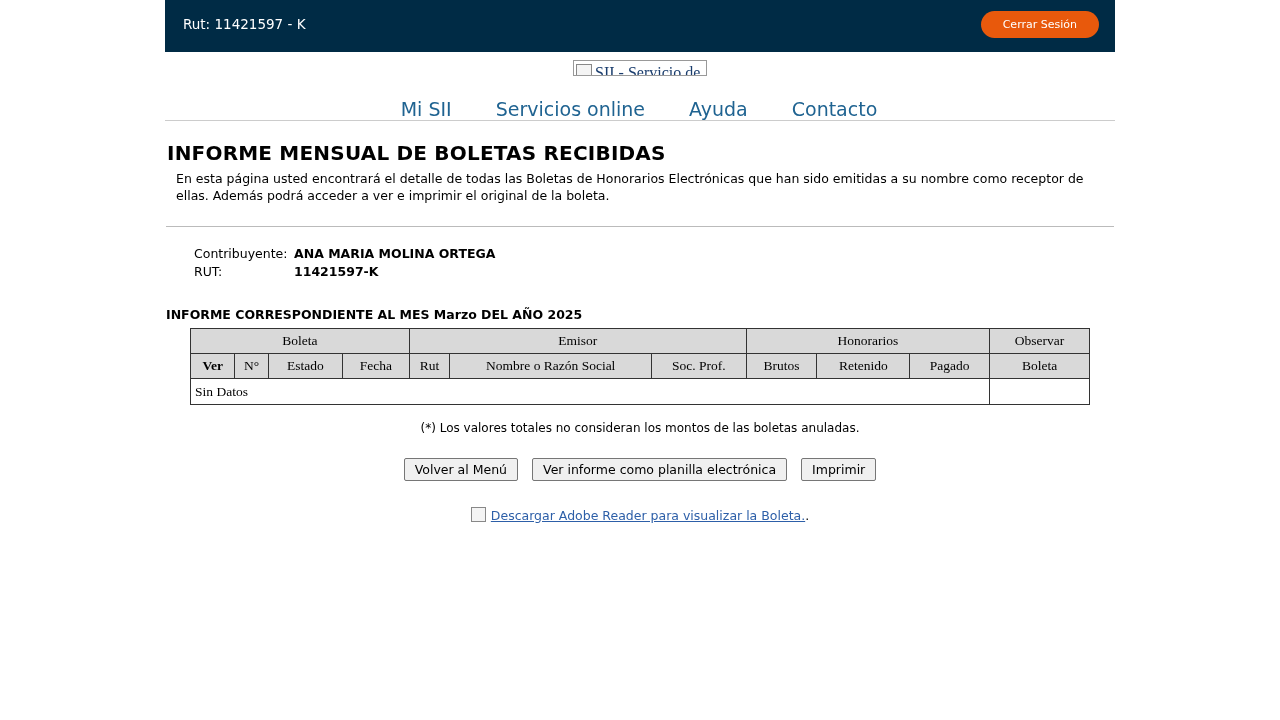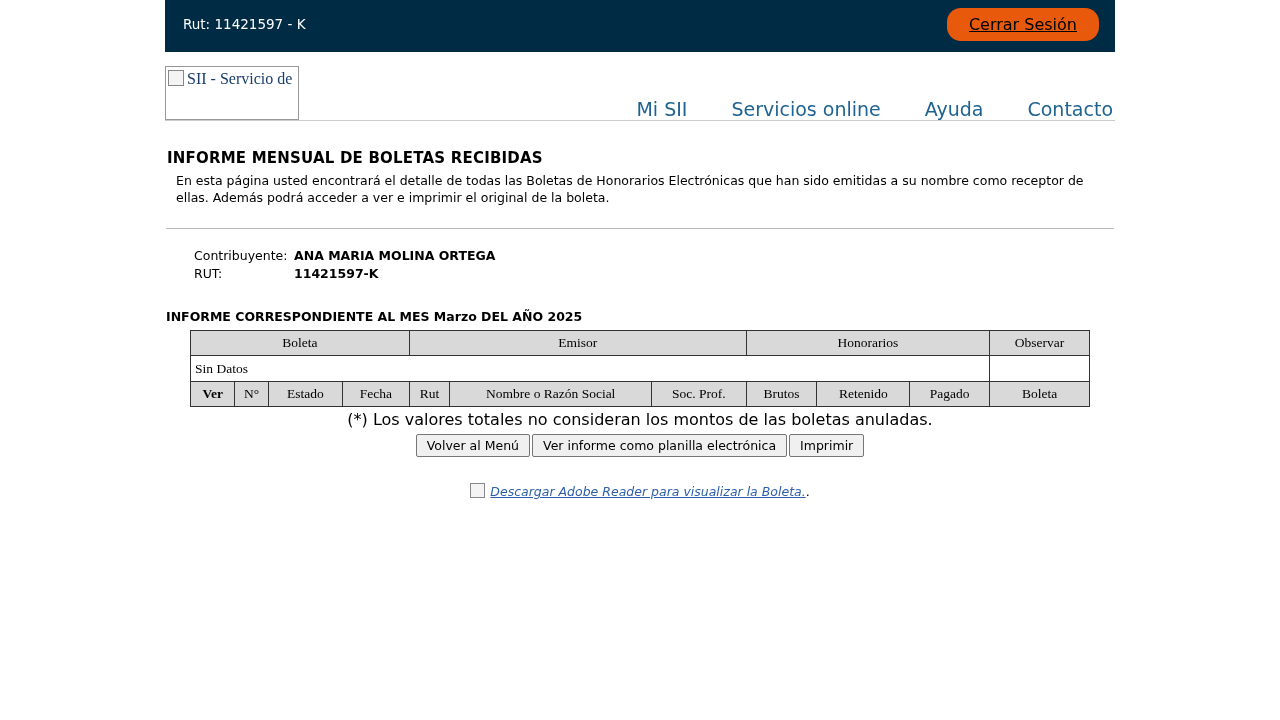--- a/index.html
+++ b/index.html
@@ -30,37 +30,37 @@
     justify-content: space-between;
     padding: 0 16px 4px 18px;
     box-sizing: border-box;
   }
   .topbar .rut {
     color: #ffffff;
     font-size: 13.5px;
   }
   .logout-btn {
     background: #e8590c;
-    color: #000000;
+    color: #ffffff;
     border: none;
     border-radius: 14px;
     padding: 7px 22px;
-    font-size: 16px;
+    font-size: 11px;
     font-family: "DejaVu Sans", sans-serif;
     cursor: pointer;
-    text-decoration: underline;
   }
 
   
   .header {
     height: 68px;
     border-bottom: 1px solid #cccccc;
     display: flex;
-    align-items: flex-end;
+    align-items: center;
     justify-content: space-between;
+    flex-direction: column;
   }
   .logo-box {
     width: 132px;
     height: 52px;
     border: 1px solid #999999;
     margin-top: 8px;
     overflow: hidden;
     position: relative;
     background: #ffffff;
   }
@@ -93,23 +93,23 @@
     font-size: 19px;
     text-decoration: none;
     font-family: "DejaVu Sans", sans-serif;
   }
 
   
   .content {
     padding: 0 1px;
   }
   h1.title {
-    font-size: 15px;
-    font-weight: bold;
-    margin: 28px 0 0 1px;
+    font-size: 20px;
+    font-weight: bold;
+    margin: 20px 0 0 1px;
     letter-spacing: 0.2px;
   }
   p.intro {
     font-size: 12.5px;
     line-height: 17px;
     margin: 5px 0 0 10px;
     max-width: 952px;
   }
   hr.sep {
     border: none;
@@ -184,30 +184,30 @@
     text-align: right;
     background: #ffffff;
     font-weight: normal;
     font-size: 13.5px;
   }
   .blank {
     background: #d9d9d9;
   }
   .note {
     text-align: center;
-    font-size: 16px;
-    margin-top: 3px;
+    font-size: 12px;
+    margin-top: 16px;
   }
 
   
   .btnrow {
     display: flex;
     justify-content: center;
-    gap: 2px;
-    margin-top: 5px;
+    gap: 14px;
+    margin-top: 23px;
   }
   .btnrow button {
     font-family: "DejaVu Sans", sans-serif;
     font-size: 12.5px;
     padding: 3px 10px;
     background: #f0f0f0;
     border: 1px solid #767676;
     border-radius: 2px;
     cursor: pointer;
     color: #000;
@@ -223,21 +223,20 @@
     width: 13px;
     height: 13px;
     border: 1px solid #888;
     background: #f4f4f4;
     vertical-align: -2px;
     margin-right: 5px;
   }
   .footlink a {
     color: #2d5fa8;
     text-decoration: underline;
-    font-style: italic;
   }
 </style>
 </head>
 <body>
 
 <div class="page">
 
   <div class="topbar">
     <span class="rut">Rut: 11421597 - K</span>
     <button class="logout-btn">Cerrar Sesión</button>
@@ -276,38 +275,38 @@
 
     <div class="month-title">INFORME CORRESPONDIENTE AL MES Marzo DEL AÑO 2025</div>
 
     <table class="report">
       <tbody>
           <tr>
         <th class="grp" colspan="4">Boleta</th>
         <th class="grp" colspan="3">Emisor</th>
         <th class="grp" colspan="3">Honorarios</th>
         <th class="grp">Observar</th>
-      </tr>
-      <tr>
-        <td class="nodata" colspan="10">Sin Datos</td>
-        <td class="nodata"></td>
       </tr>
       <tr>
         <th class="colhead bold" style="width:38px">Ver</th>
         <th class="colhead" style="width:26px">N°</th>
         <th class="colhead" style="width:70px">Estado</th>
         <th class="colhead" style="width:62px">Fecha</th>
         <th class="colhead" style="width:34px">Rut</th>
         <th class="colhead" style="width:218px">Nombre o Razón Social</th>
         <th class="colhead" style="width:96px">Soc. Prof.</th>
         <th class="colhead" style="width:66px">Brutos</th>
         <th class="colhead" style="width:90px">Retenido</th>
         <th class="colhead" style="width:76px">Pagado</th>
         <th class="colhead" style="width:98px">Boleta</th>
       </tr>
+      <tr>
+        <td class="nodata" colspan="10">Sin Datos</td>
+        <td class="nodata"></td>
+      </tr>
     </tbody>
       </table>
 
     <div class="note">(*) Los valores totales no consideran los montos de las boletas anuladas.</div>
 
     <div class="btnrow">
       <button>Volver al Menú</button>
       <button>Ver informe como planilla electrónica</button>
       <button>Imprimir</button>
     </div>

